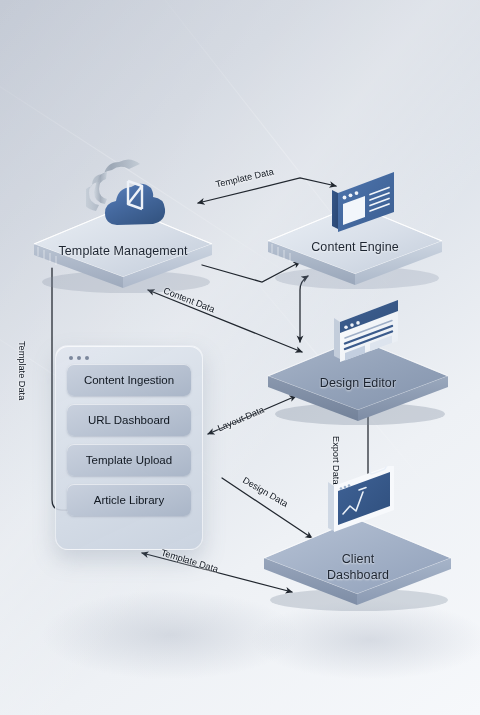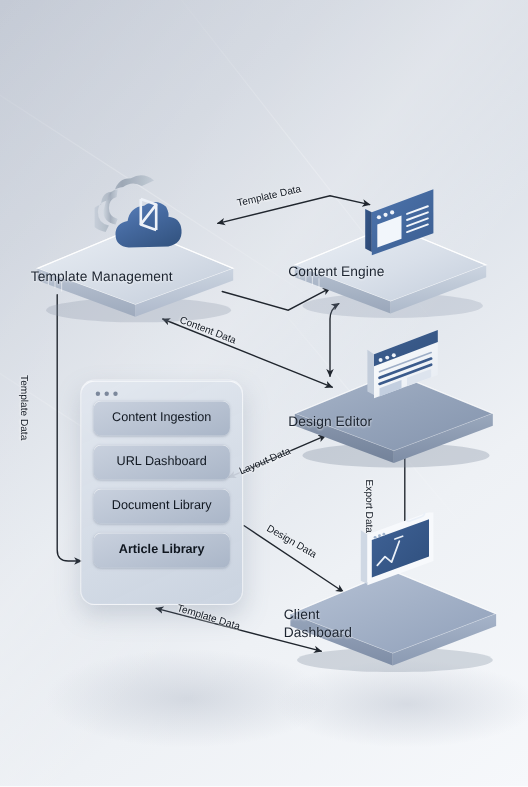--- a/index.html
+++ b/index.html
@@ -41,34 +41,34 @@
 
   
   .node {
     position: absolute;
     z-index: 5;
   }
   .plat-wrap { position: relative; width: 100%; height: 100%; }
   .label {
     position: absolute;
     left: 0; right: 0;
-    text-align: left;
+    text-align: center;
     color: #1c2430;
     font-size: 12.5px;
     letter-spacing: .1px;
     line-height: 1.18;
     text-shadow: 0 1px 2px rgba(255,255,255,.75);
     z-index: 6;
   }
   .icon3d { position: absolute; z-index: 4; }
 
   
   .card {
     position: absolute;
-    left: 73px; top: 345px;
+    left: 55px; top: 345px;
     width: 148px; height: 205px;
     border-radius: 13px;
     background: linear-gradient(155deg, rgba(226,231,239,.93), rgba(199,208,222,.90));
     border: 1px solid rgba(255,255,255,.55);
     box-shadow: 0 10px 22px rgba(110,122,145,.26), inset 0 1px 0 rgba(255,255,255,.7);
     z-index: 6;
     padding: 18px 11px 11px 11px;
   }
   .dots { position: absolute; left: 13px; top: 10px; display: flex; gap: 4px; }
   .dots i { width: 4px; height: 4px; border-radius: 50%; background: #7c889c; display: block; }
@@ -76,21 +76,21 @@
     height: 32px;
     margin-bottom: 8px;
     border-radius: 7px;
     background: linear-gradient(160deg, #c9d1de 0%, #aab6c8 100%);
     box-shadow: inset 0 1px 0 rgba(255,255,255,.55), 0 1px 2px rgba(120,132,152,.35);
     display: flex; align-items: center; justify-content: center;
     font-size: 11.5px;
     color: #101720;
     white-space: nowrap;
   }
-  .citem:last-child { margin-bottom: 0; font-weight: bold; }
+  .citem:last-child { margin-bottom: 0; }
 
   
   .elabel {
     position: absolute;
     font-size: 9.2px;
     color: #0f1620;
     white-space: nowrap;
     z-index: 7;
     text-shadow: 0 1px 2px rgba(255,255,255,.85), 0 0 3px rgba(255,255,255,.7);
   }
@@ -406,17 +406,17 @@
   </div>
 
   <div class="card">
     <div class="dots">
       <i></i>
         <i></i>
         <i></i>
     </div>
     <div class="citem">Content Ingestion</div>
     <div class="citem">URL Dashboard</div>
-    <div class="citem">Document Library</div>
+    <div class="citem">Template Upload</div>
     <div class="citem">Article Library</div>
   </div>
 
 </div>
 
 </body></html>

